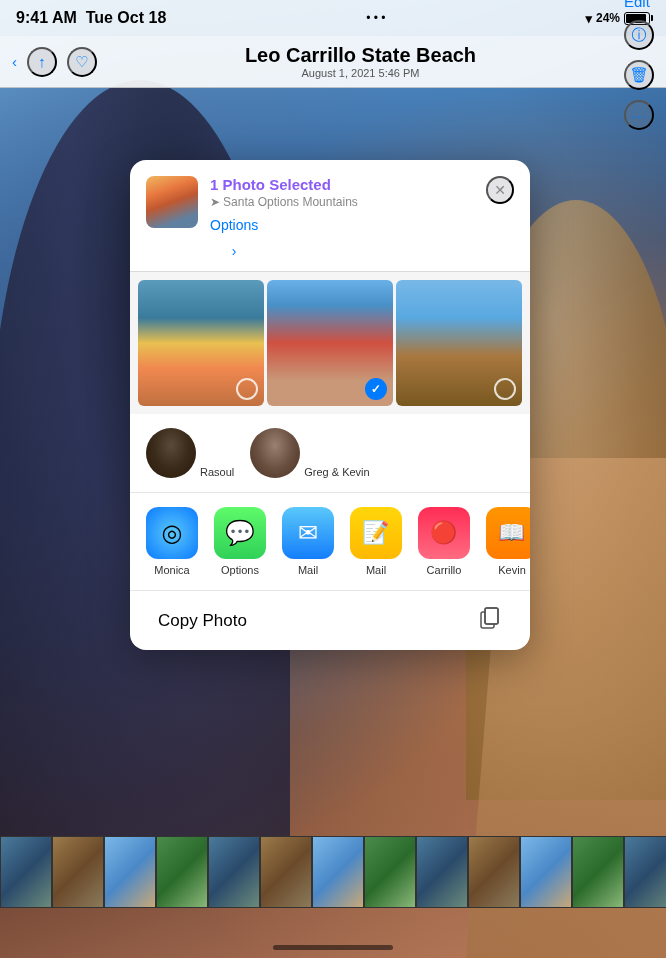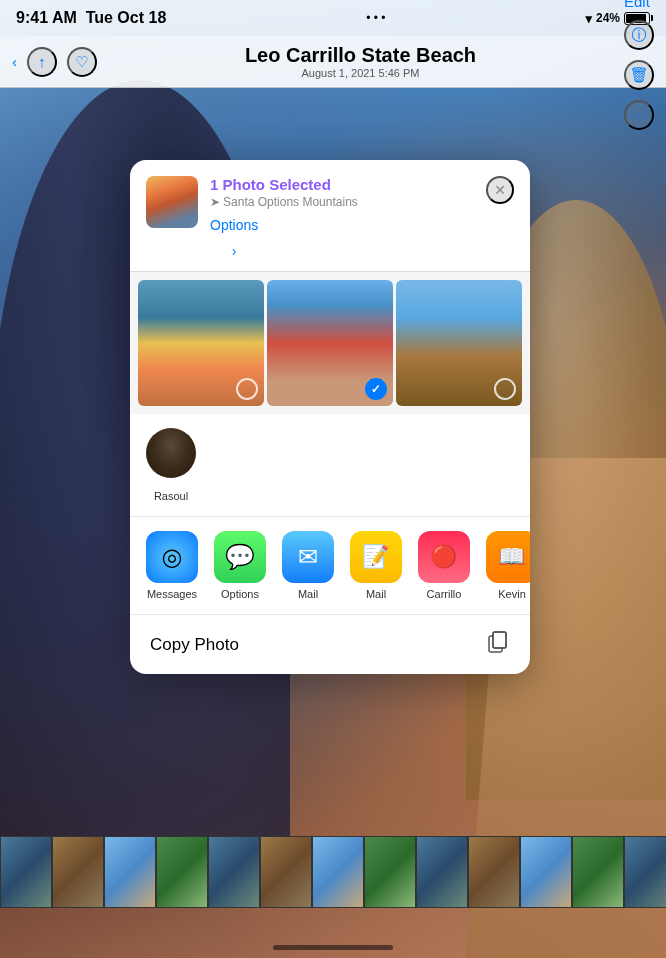--- a/index.html
+++ b/index.html
@@ -247,23 +247,22 @@
     
     .contacts-row {
       display: flex;
       align-items: center;
       gap: 16px;
       padding: 14px 16px;
       border-bottom: 0.5px solid rgba(0,0,0,0.1);
     }
     .contact-item {
       display: flex;
-      flex-direction: column;
-      align-items: center;
-      gap: 12px;
+      align-items: flex-end;
+      gap: 4px;
       cursor: pointer;
     }
     .contact-avatar {
       width: 50px; height: 50px;
       border-radius: 50%;
       overflow: hidden;
       background: #ddd;
     }
     .contact-avatar-inner {
       width: 100%; height: 100%;
@@ -307,21 +306,21 @@
     .app-icon.notes { background: linear-gradient(180deg, #ffd60a, #ffb900); }
     .app-icon.reminders { background: linear-gradient(180deg, #ff2d55, #ff6b81); }
     .app-icon.books { background: linear-gradient(180deg, #ff9500, #ff7b00); }
     .app-label { font-size: 11px; color: #333; text-align: center; }
 
     
     .copy-row {
       display: flex;
       align-items: center;
       justify-content: space-between;
-      padding: 16px 20px;
+      padding: 16px 28px;
       cursor: pointer;
     }
     .copy-label { font-size: 17px; color: #000; font-weight: 400; }
     .copy-icon { color: #555; font-size: 18px; }
   </style>
 </head>
 <body>
 
 <div class="photo-bg"></div>
 <div class="photo-person-left"></div>
@@ -409,28 +408,34 @@
     </div>
   </div>
 
   <div class="contacts-row">
     <div class="contact-item">
       <div class="contact-avatar">
         <div class="contact-avatar-inner c1"></div>
       </div>
       <span class="contact-name">Rasoul</span>
     </div>
+    <div class="contact-item">
+      <div class="contact-avatar">
+        <div class="contact-avatar-inner c2"></div>
+      </div>
+      <span class="contact-name">Greg &amp; Kevin</span>
+    </div>
   </div>
 
   <div class="app-row">
     <div class="app-item">
       <div class="app-icon airdrop">
         <span style="font-size:24px;">◎</span>
       </div>
-      <span class="app-label">Messages</span>
+      <span class="app-label">Monica</span>
     </div>
     <div class="app-item">
       <div class="app-icon messages">
         <span style="font-size:24px; color: #fff;">💬</span>
       </div>
       <span class="app-label">Options</span>
     </div>
     <div class="app-item">
       <div class="app-icon mail">
         <span style="font-size:24px; color: #fff;">✉</span>

